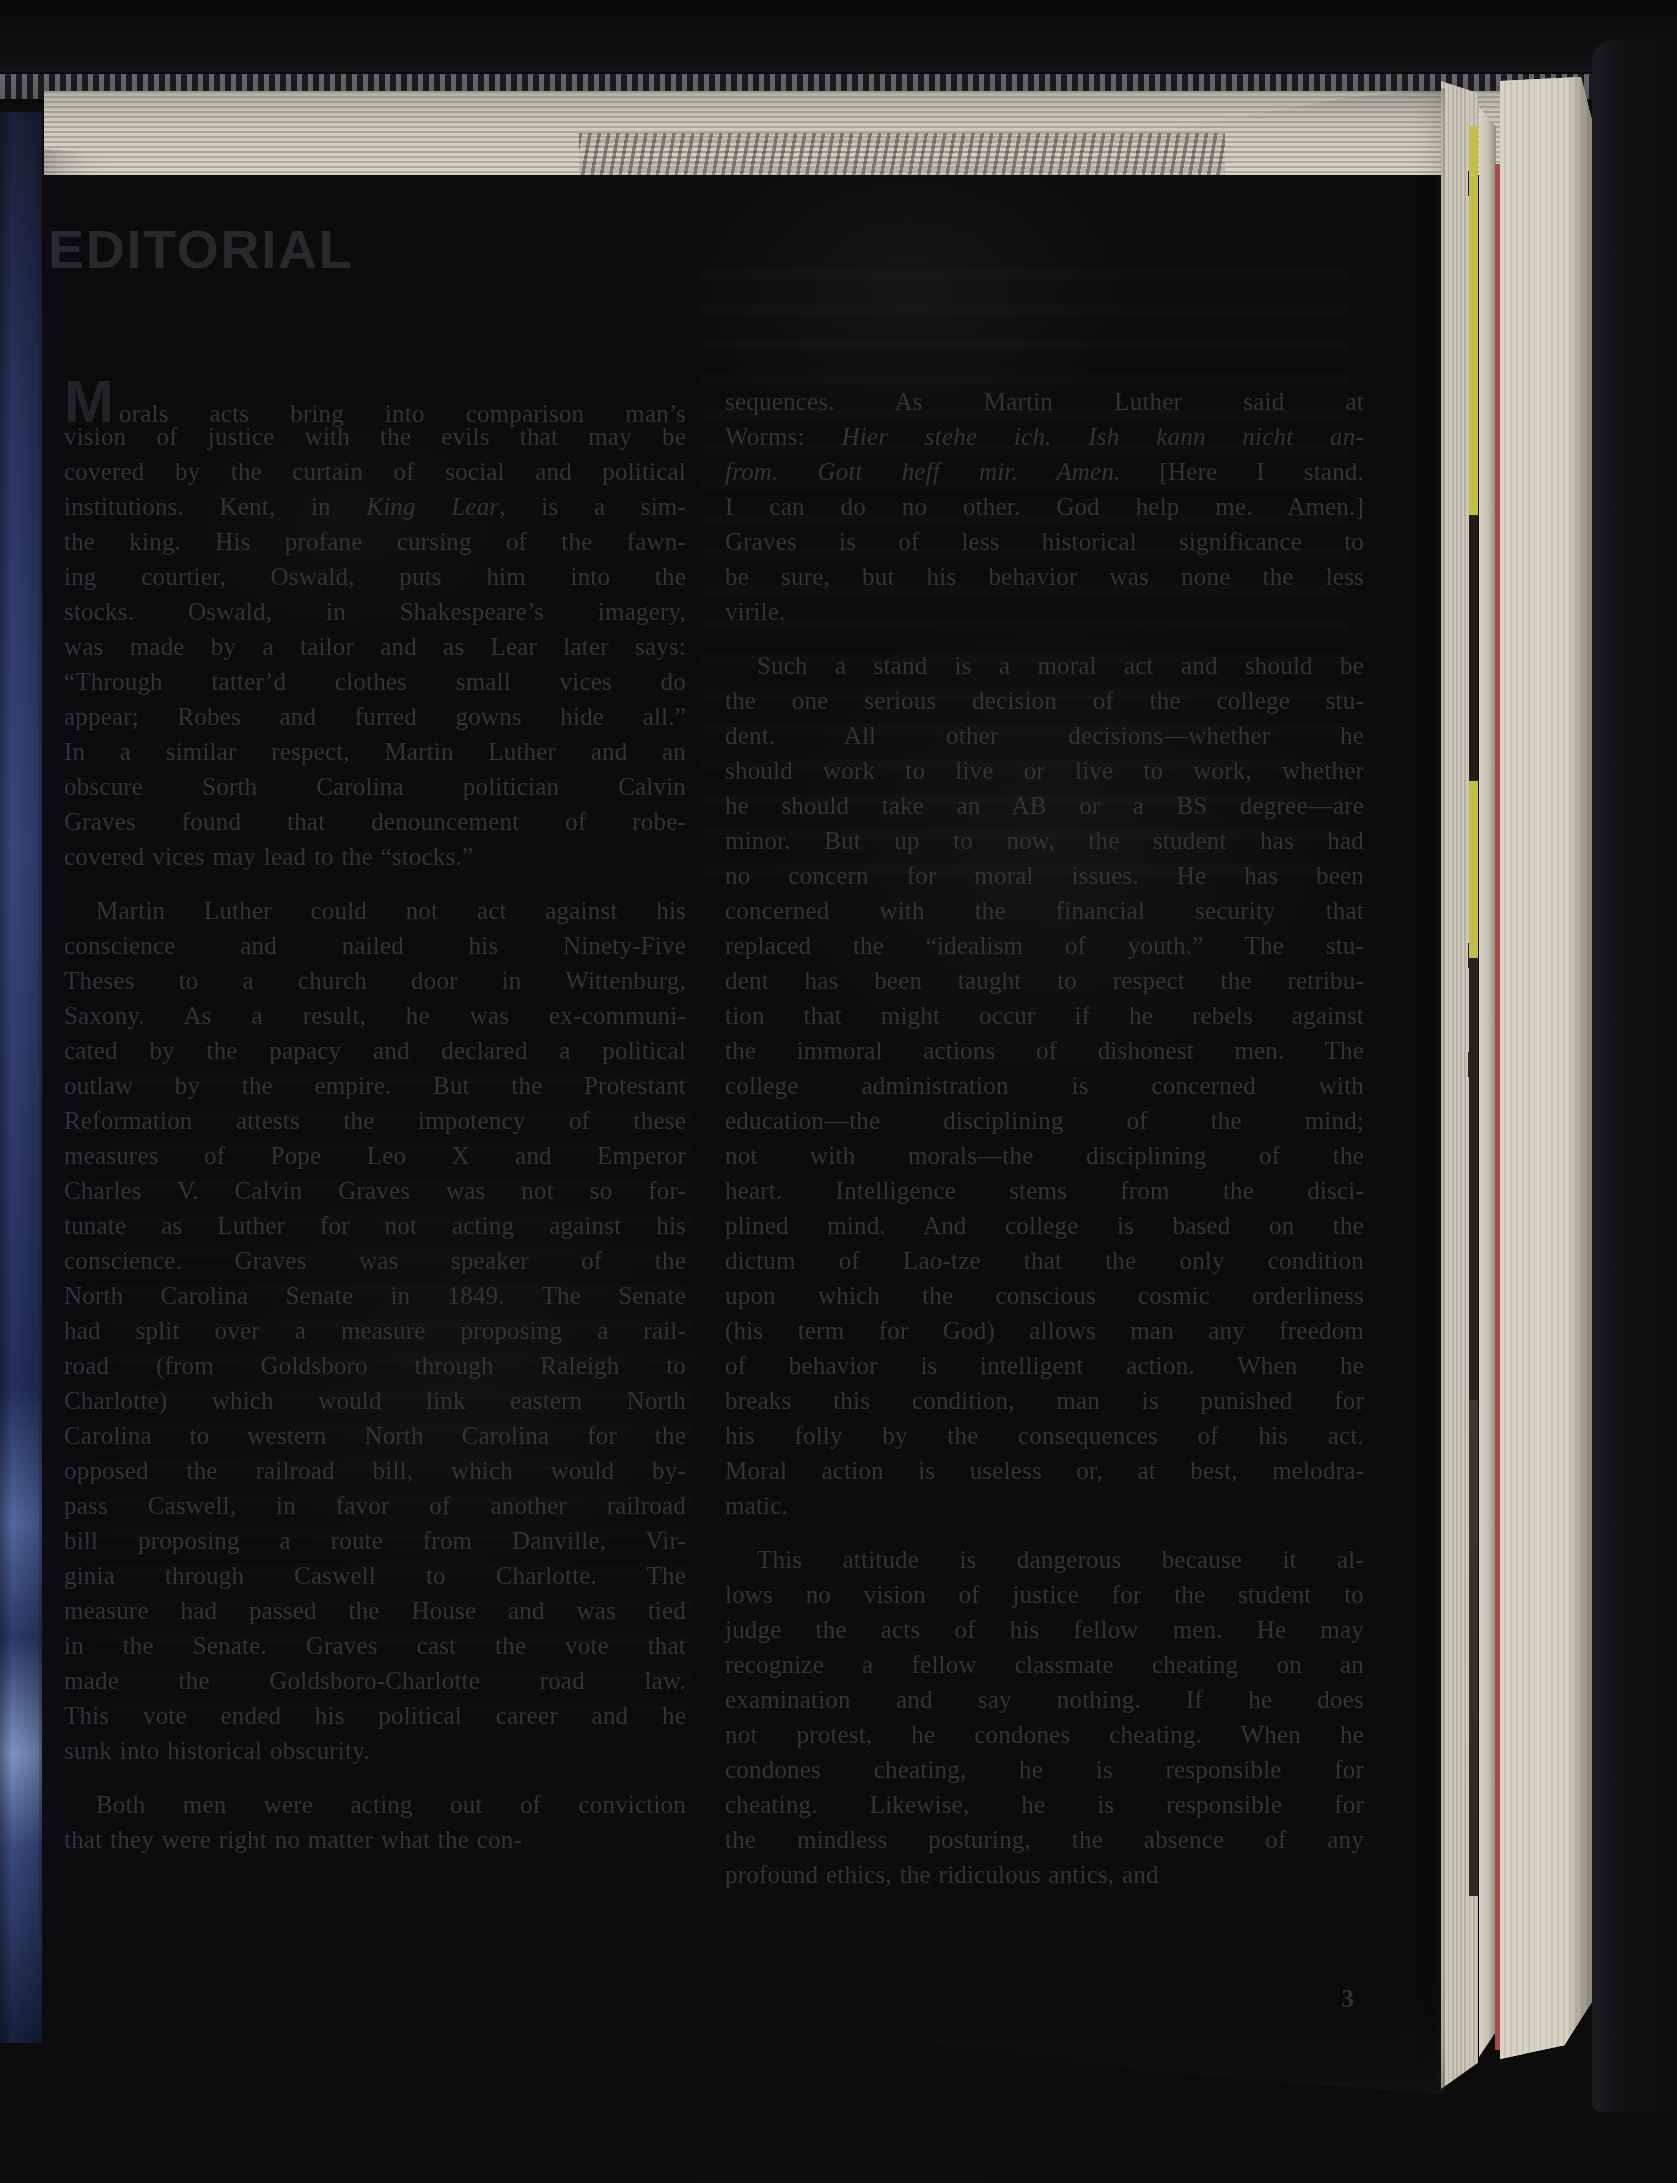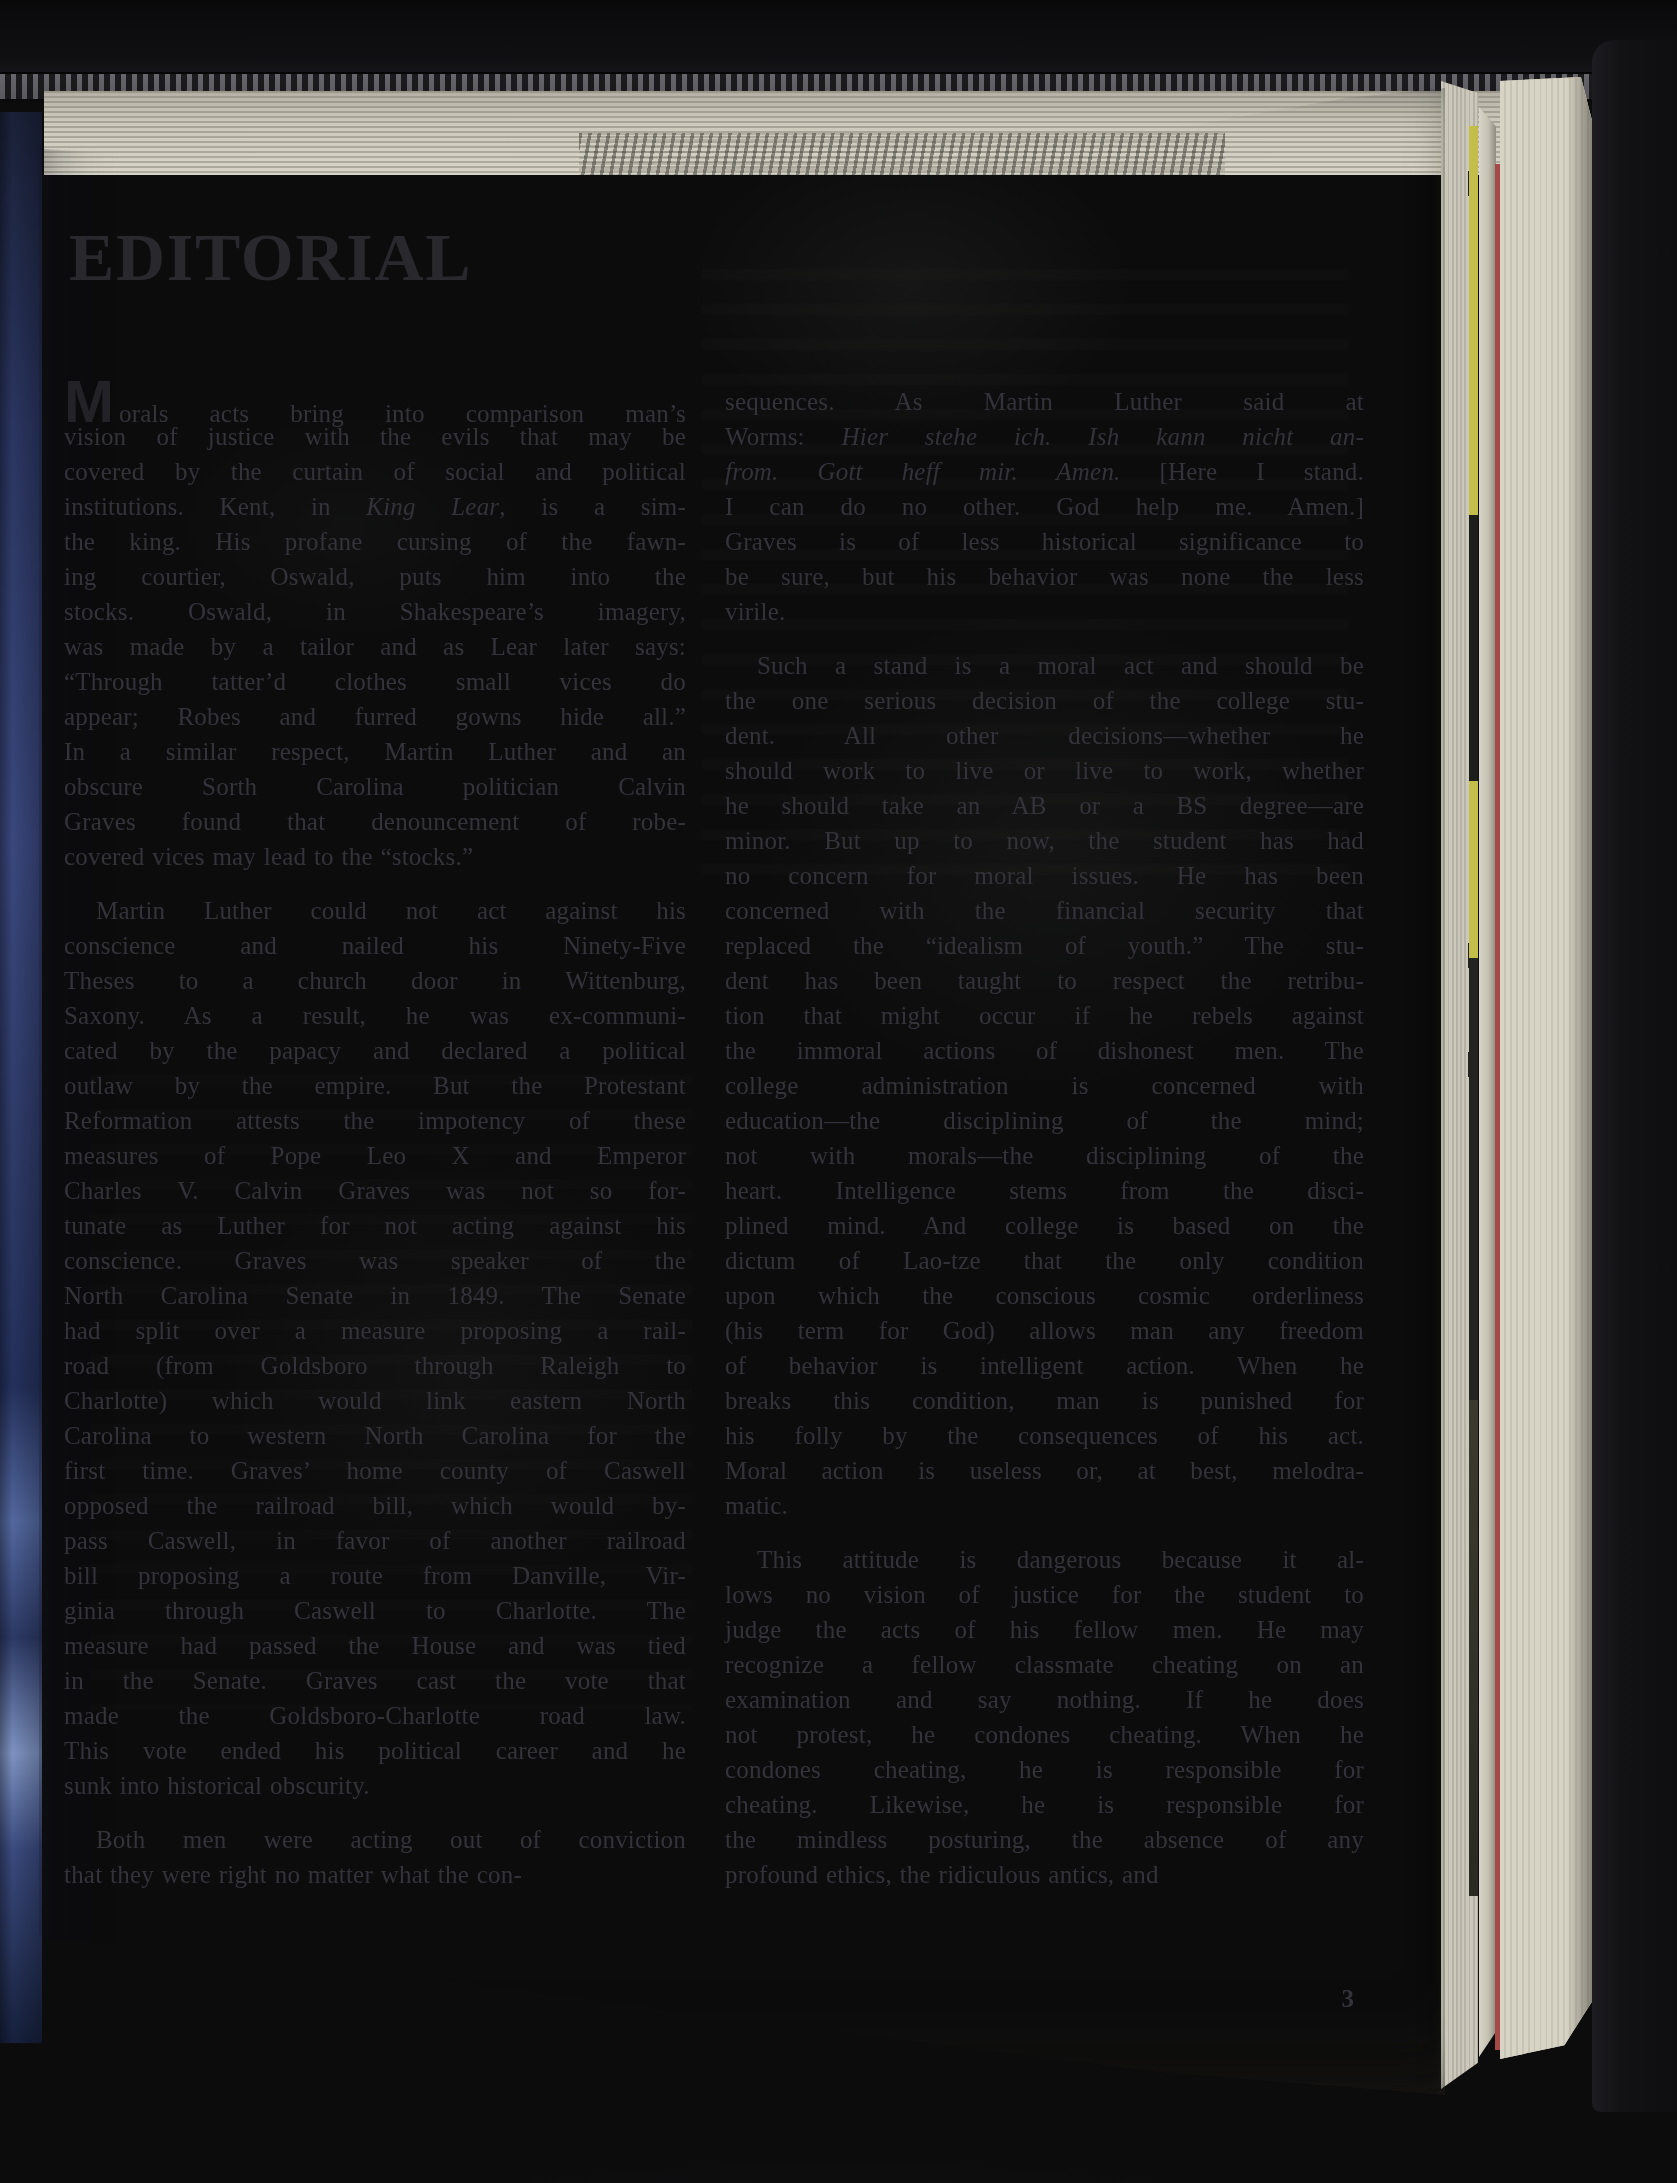--- a/index.html
+++ b/index.html
@@ -78,23 +78,23 @@
       radial-gradient(ellipse 319px 218px at 62% 10%, rgba(130,140,115,.08), transparent 70%),
       radial-gradient(ellipse 419px 352px at 72% 38%, rgba(120,130,110,.07), transparent 70%),
       radial-gradient(ellipse 352px 319px at 30% 64%, rgba(110,115,100,.06), transparent 70%),
       radial-gradient(ellipse 252px 168px at 22% 22%, rgba(100,110,95,.05), transparent 70%);}
   .ghost{position:absolute;pointer-events:none;opacity:.5;filter:blur(1.7px);
     background:repeating-linear-gradient(180deg, rgba(100,108,96,.075) 0 11px, transparent 11px 35px);}
   .ghost.g1{left:663px;top:185px;width:646px;height:621px;}
   .ghost.g2{left:50px;top:990px;width:604px;height:637px;opacity:.35;}
 
   
-  .heading{position:absolute;left:30px;top:134px;
-    font-family:Liberation Serif, serif;
-    font-weight:bold;font-size:68px;letter-spacing:1.7px;color:#29282c;}
+  .heading{position:absolute;left:9px;top:134px;
+    font-family:Liberation Sans, sans-serif;
+    font-weight:bold;font-size:54px;letter-spacing:1.7px;color:#29282c;}
   .col{position:absolute;top:300px;color:#34333a;font-size:25px;
     letter-spacing:0.2px;word-spacing:1.3px;}
   .col-left{left:25px;width:622px;}
   .col-right{left:686px;width:639px;}
   .para{margin-top:19px;}
   .para:first-child{margin-top:0;}
   .line{height:35px;line-height:35px;text-align:justify;text-align-last:justify;}
   .line.lastline{text-align-last:left;}
   .para.indented .line.firstline{padding-left:32px;}
   .line i{font-style:italic;}
@@ -156,21 +156,20 @@
           <div class="line"><span>Reformation attests the impotency of these</span></div>
           <div class="line"><span>measures of Pope Leo X and Emperor</span></div>
           <div class="line"><span>Charles V. Calvin Graves was not so for-</span></div>
           <div class="line"><span>tunate as Luther for not acting against his</span></div>
           <div class="line"><span>conscience. Graves was speaker of the</span></div>
           <div class="line"><span>North Carolina Senate in 1849. The Senate</span></div>
           <div class="line"><span>had split over a measure proposing a rail-</span></div>
           <div class="line"><span>road (from Goldsboro through Raleigh to</span></div>
           <div class="line"><span>Charlotte) which would link eastern North</span></div>
           <div class="line"><span>Carolina to western North Carolina for the</span></div>
-          <div class="line"><span>first time. Graves’ home county of Caswell</span></div>
           <div class="line"><span>opposed the railroad bill, which would by-</span></div>
           <div class="line"><span>pass Caswell, in favor of another railroad</span></div>
           <div class="line"><span>bill proposing a route from Danville, Vir-</span></div>
           <div class="line"><span>ginia through Caswell to Charlotte. The</span></div>
           <div class="line"><span>measure had passed the House and was tied</span></div>
           <div class="line"><span>in the Senate. Graves cast the vote that</span></div>
           <div class="line"><span>made the Goldsboro-Charlotte road law.</span></div>
           <div class="line"><span>This vote ended his political career and he</span></div>
           <div class="line lastline"><span>sunk into historical obscurity.</span></div>
         </div>

